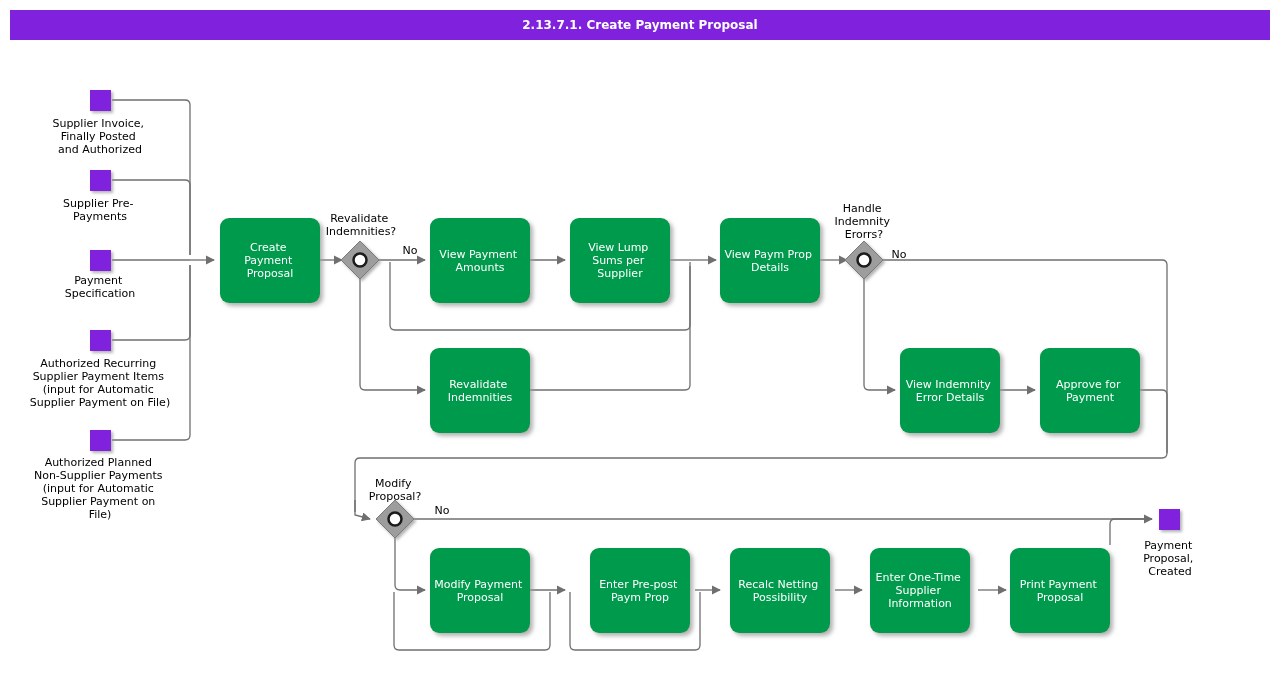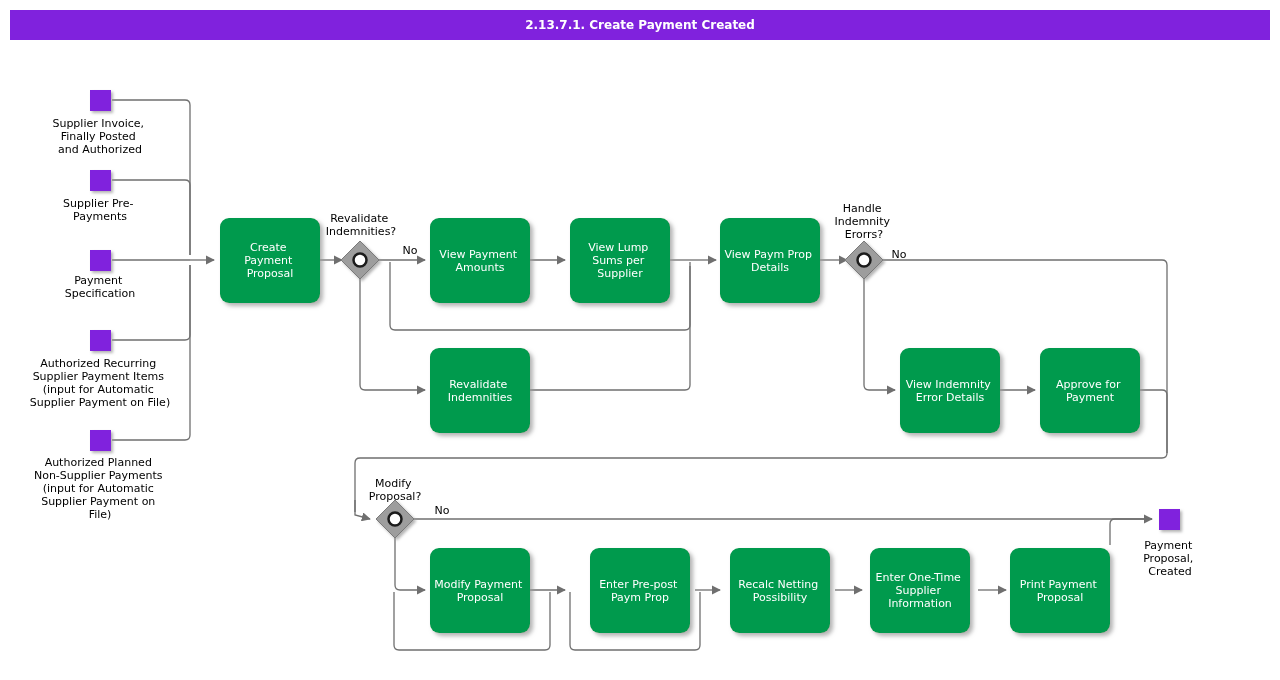--- a/index.html
+++ b/index.html
@@ -86,21 +86,21 @@
     stroke: #6f6f6f;
     stroke-width: 1.3;
   }
 </style>
 </head>
 <body>
 
 <div id="page">
 
   <div class="title-bar">
-    <span>2.13.7.1. Create Payment Created</span>
+    <span>2.13.7.1. Create Payment Proposal</span>
   </div>
 
   <svg class="canvas" viewBox="0 0 1280 680">
     <defs>
       <marker id="arrow" viewBox="0 0 10 10" refX="9" refY="5" markerWidth="7" markerHeight="7" orient="auto-start-reverse">
         <path d="M 0 0 L 10 5 L 0 10 z" fill="#6f6f6f"></path>
       </marker>
       <filter id="shadow" x="-30%" y="-30%" width="170%" height="170%">
         <feDropShadow dx="3" dy="3" stdDeviation="2" flood-color="#999999" flood-opacity="0.75"></feDropShadow>
       </filter>

